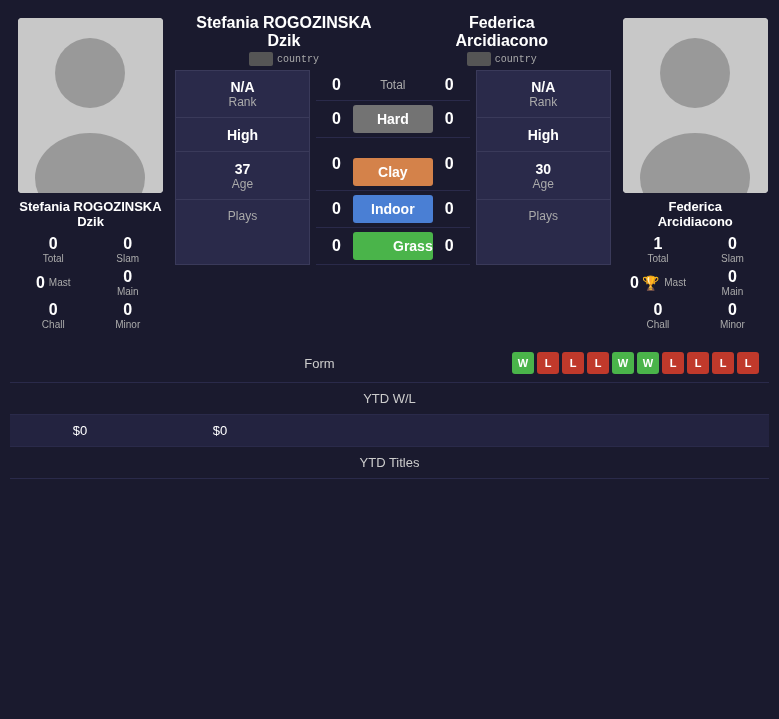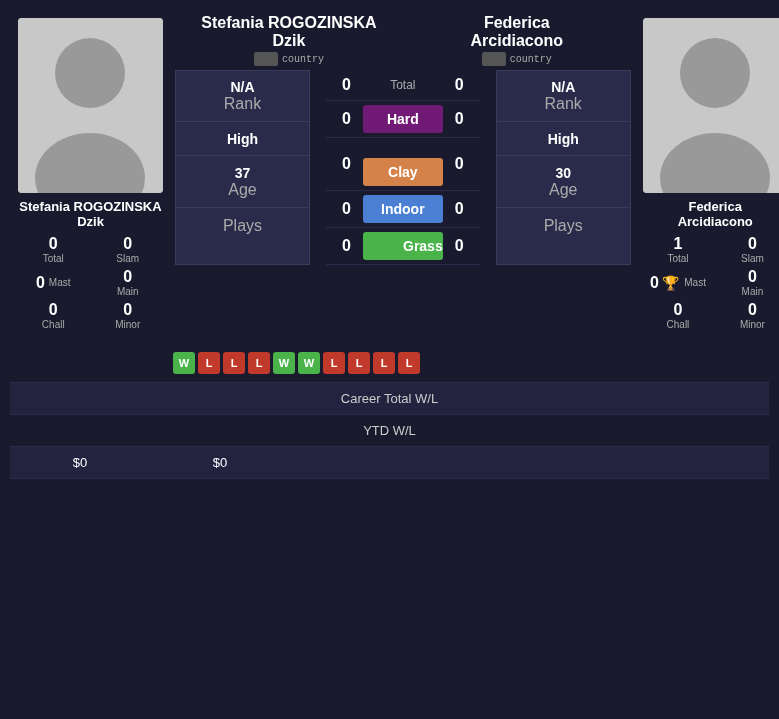--- a/index.html
+++ b/index.html
@@ -109,21 +109,21 @@
       padding: 8px 12px;
       border-bottom: 1px solid #3a3a5a;
       text-align: center;
     }
 
     .info-row:last-child {
       border-bottom: none;
     }
 
     .info-label {
-      font-size: 16px;
+      font-size: 12px;
       color: #aaa;
     }
 
     .info-value {
       font-size: 14px;
       font-weight: bold;
       color: #fff;
     }
 
     
@@ -152,21 +152,21 @@
       flex: 1;
       text-align: center;
       padding: 6px 0;
       border-radius: 3px;
       font-size: 14px;
       font-weight: bold;
       color: #fff;
       margin: 0 4px;
     }
 
-    .surface-hard { background: #701a75; }
+    .surface-hard { background: #737373; }
     .surface-clay { background: #d4824a; margin-top: 16px; }
     .surface-indoor { background: #4a7fd4; }
     .surface-grass { background: #4ab44a; padding-left: 40px; }
 
     
     .total-row {
       display: flex;
       align-items: center;
       justify-content: space-between;
       padding: 6px 8px;
@@ -343,21 +343,21 @@
         <div style="flex:1; text-align:center;">
           <div style="font-size:16px; font-weight:bold; color:#fff;">Federica</div>
           <div style="font-size:16px; font-weight:bold; color:#fff;">Arcidiacono</div>
           <div class="country-flag">
             <span class="country-img-placeholder"></span>
             <span>country</span>
           </div>
         </div>
       </div>
 
-      <div style="display:flex; width:100%; gap:16px;">
+      <div style="display:flex; width:100%; gap:6px;">
 
         <div class="left-info-box">
           <div class="info-row">
             <div class="info-value">N/A</div>
             <div class="info-label">Rank</div>
           </div>
           <div class="info-row">
             <div class="info-value">High</div>
           </div>
           <div class="info-row">
@@ -456,46 +456,47 @@
         </div>
       </div>
     </div>
 
   </div>
 
   <div class="bottom-stats">
 
     <div class="stats-row dark">
       <div class="stats-left-val"></div>
+      <div class="stats-center-label">Form</div>
       <div class="form-badges" id="form-badges-container">
           <div class="badge badge-w">W</div>
           <div class="badge badge-l">L</div>
           <div class="badge badge-l">L</div>
           <div class="badge badge-l">L</div>
           <div class="badge badge-w">W</div>
           <div class="badge badge-w">W</div>
           <div class="badge badge-l">L</div>
           <div class="badge badge-l">L</div>
           <div class="badge badge-l">L</div>
           <div class="badge badge-l">L</div>
         </div>
     </div>
 
-    <div class="stats-row">
-      <div class="stats-left-val"></div>
-      <div class="stats-center-label">Career Total W/L</div>
-      <div class="stats-right-val"></div>
-    </div>
 
     <div class="stats-row dark">
       <div class="stats-left-val"></div>
       <div class="stats-center-label">YTD W/L</div>
       <div class="stats-right-val"></div>
     </div>
 
     <div class="stats-row">
       <div class="stats-left-val">$0</div>
       <div class="stats-right-val">$0</div>
     </div>
 
+    <div class="stats-row dark">
+      <div class="stats-left-val"></div>
+      <div class="stats-center-label">YTD Titles</div>
+      <div class="stats-right-val"></div>
+    </div>
 
   </div>
 </div>
 
 </body></html>

